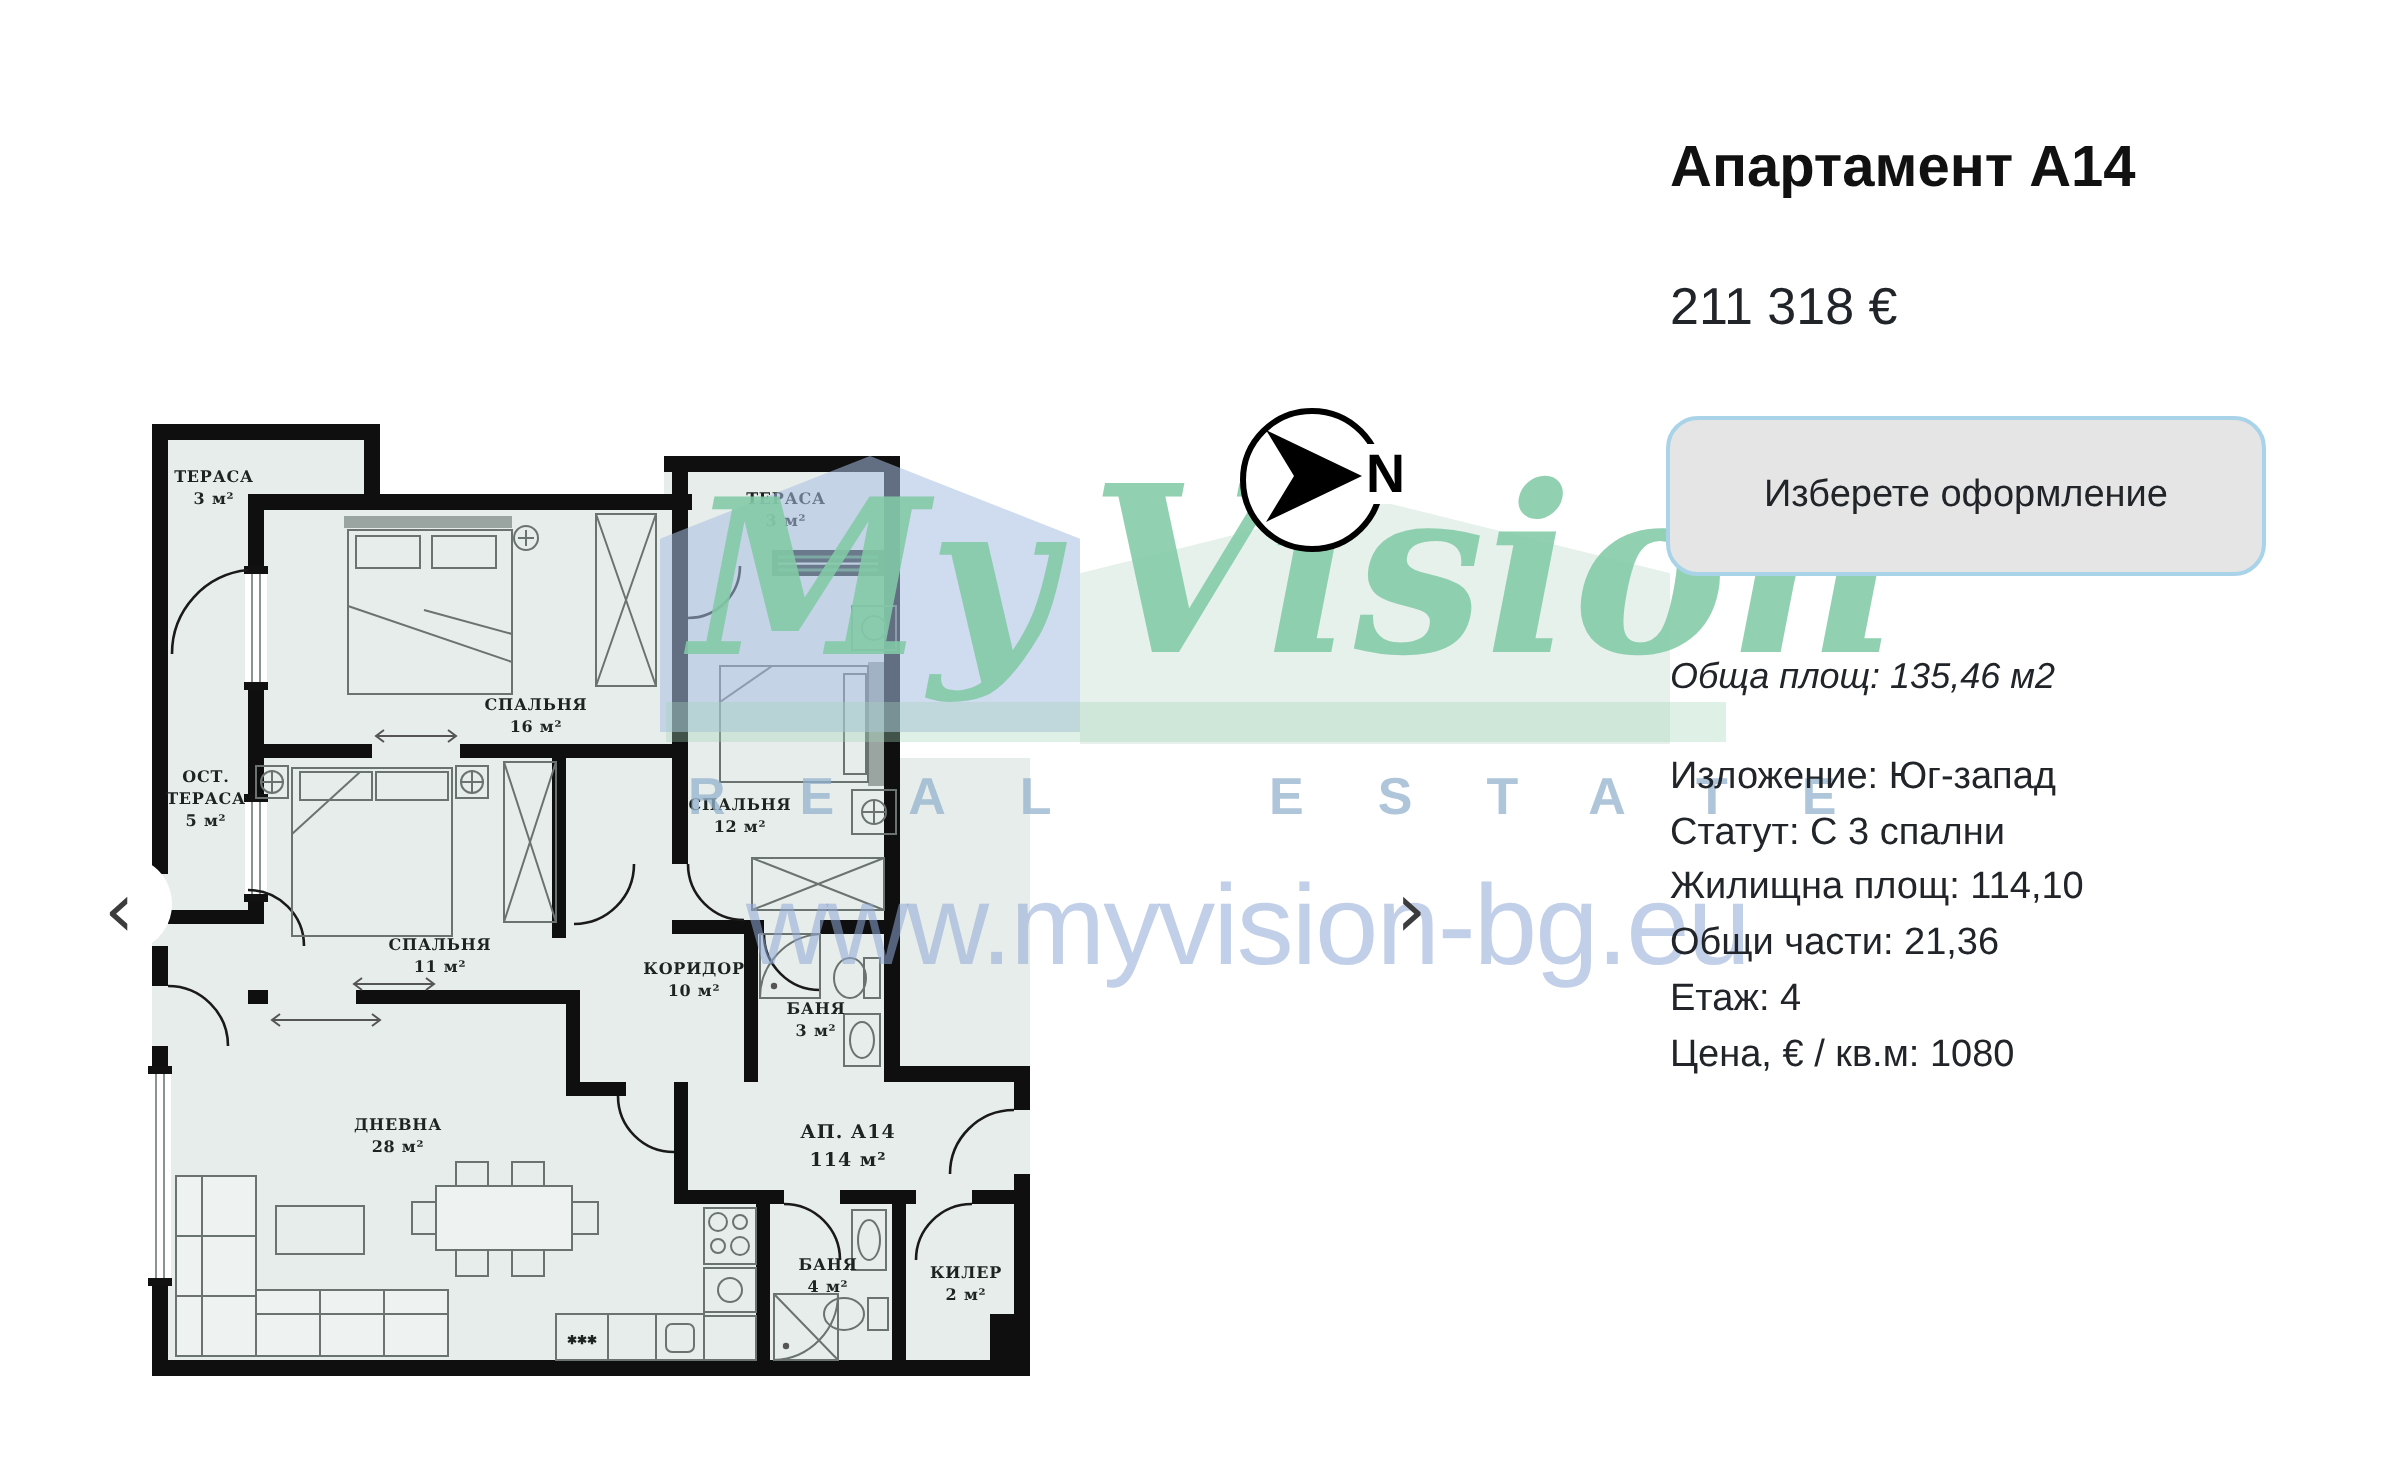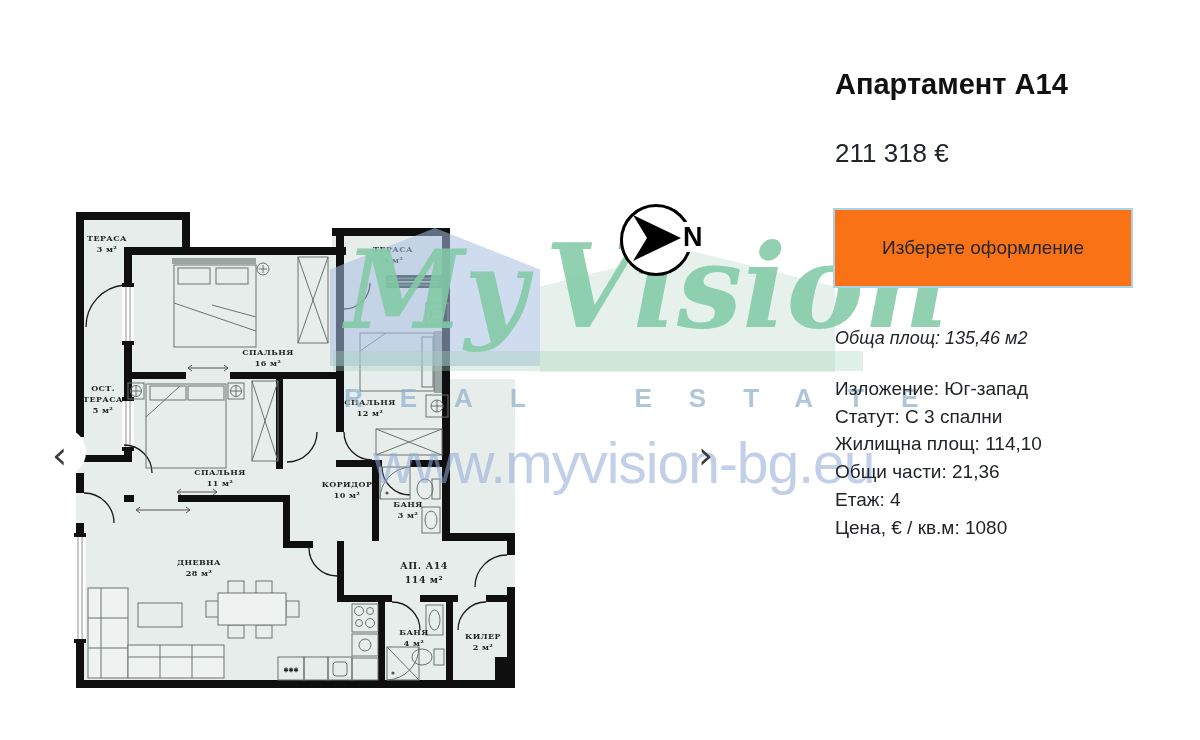--- a/index.html
+++ b/index.html
@@ -3,22 +3,22 @@
 <meta charset="utf-8">
 <style>
   html,body{margin:0;padding:0;}
   #stage{position:relative;width:1200px;height:740px;background:#ffffff;overflow:hidden;
          font-family:"Liberation Sans",sans-serif;color:#212529;}
   .abs{position:absolute;}
 
   
   #panel-title{left:835px;top:68px;font-size:29px;font-weight:bold;color:#111;z-index:30;}
   #panel-price{left:835px;top:138px;font-size:26px;color:#212529;z-index:30;}
-  #layout-btn{left:833px;top:208px;width:300px;height:80px;background:#f97316;
-              border:2px solid #a9d3e8;border-radius:0;font-size:19px;color:#212529;
+  #layout-btn{left:833px;top:208px;width:300px;height:80px;background:#e5e5e5;
+              border:2px solid #a9d3e8;border-radius:16px;font-size:19px;color:#212529;
               font-family:"Liberation Sans",sans-serif;cursor:pointer;z-index:30;}
   #total-area{left:835px;top:328px;font-size:18px;z-index:30;font-style:italic;}
   #details{left:835px;top:375px;font-size:19px;line-height:27.7px;z-index:30;}
 
   
   #compass-circle{left:620px;top:204px;width:66px;height:66px;border:3px solid #000;
                   border-radius:50%;background:#fff;z-index:25;}
   #compass-n{left:681px;top:222px;font-size:27px;font-weight:bold;color:#000;z-index:26;
              background:#fff;padding:0 2px;line-height:30px;}
 

